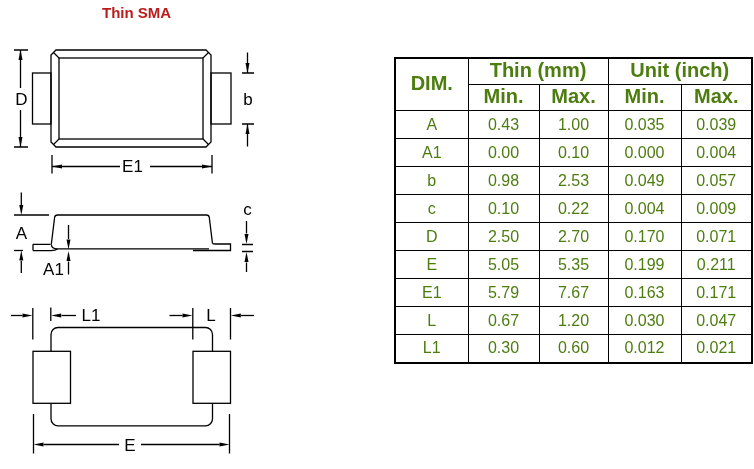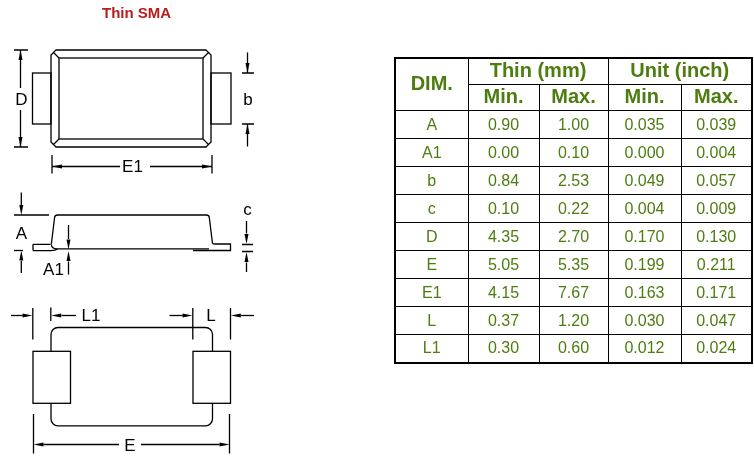--- a/index.html
+++ b/index.html
@@ -150,75 +150,75 @@
     <th colspan="2">Unit (inch)</th>
   </tr>
   <tr style="height:26px">
     <th>Min.</th>
         <th>Max.</th>
         <th>Min.</th>
         <th>Max.</th>
   </tr>
   <tr style="height:28px">
         <td>A</td>
-        <td>0.90</td>
+        <td>0.43</td>
         <td>1.00</td>
         <td>0.035</td>
         <td>0.039</td>
       </tr>
   <tr style="height:28px">
         <td>A1</td>
         <td>0.00</td>
         <td>0.10</td>
         <td>0.000</td>
         <td>0.004</td>
       </tr>
   <tr style="height:28px">
         <td>b</td>
-        <td>0.84</td>
+        <td>0.98</td>
         <td>2.53</td>
         <td>0.049</td>
         <td>0.057</td>
       </tr>
   <tr style="height:28px">
         <td>c</td>
         <td>0.10</td>
         <td>0.22</td>
         <td>0.004</td>
         <td>0.009</td>
       </tr>
   <tr style="height:28px">
         <td>D</td>
-        <td>4.35</td>
+        <td>2.50</td>
         <td>2.70</td>
         <td>0.170</td>
-        <td>0.130</td>
+        <td>0.071</td>
       </tr>
   <tr style="height:28px">
         <td>E</td>
         <td>5.05</td>
         <td>5.35</td>
         <td>0.199</td>
         <td>0.211</td>
       </tr>
   <tr style="height:28px">
         <td>E1</td>
-        <td>4.15</td>
+        <td>5.79</td>
         <td>7.67</td>
         <td>0.163</td>
         <td>0.171</td>
       </tr>
   <tr style="height:28px">
         <td>L</td>
-        <td>0.37</td>
+        <td>0.67</td>
         <td>1.20</td>
         <td>0.030</td>
         <td>0.047</td>
       </tr>
   <tr style="height:28px">
         <td>L1</td>
         <td>0.30</td>
         <td>0.60</td>
         <td>0.012</td>
-        <td>0.024</td>
+        <td>0.021</td>
       </tr>
 </tbody>
   </table>
 
 </body></html>

